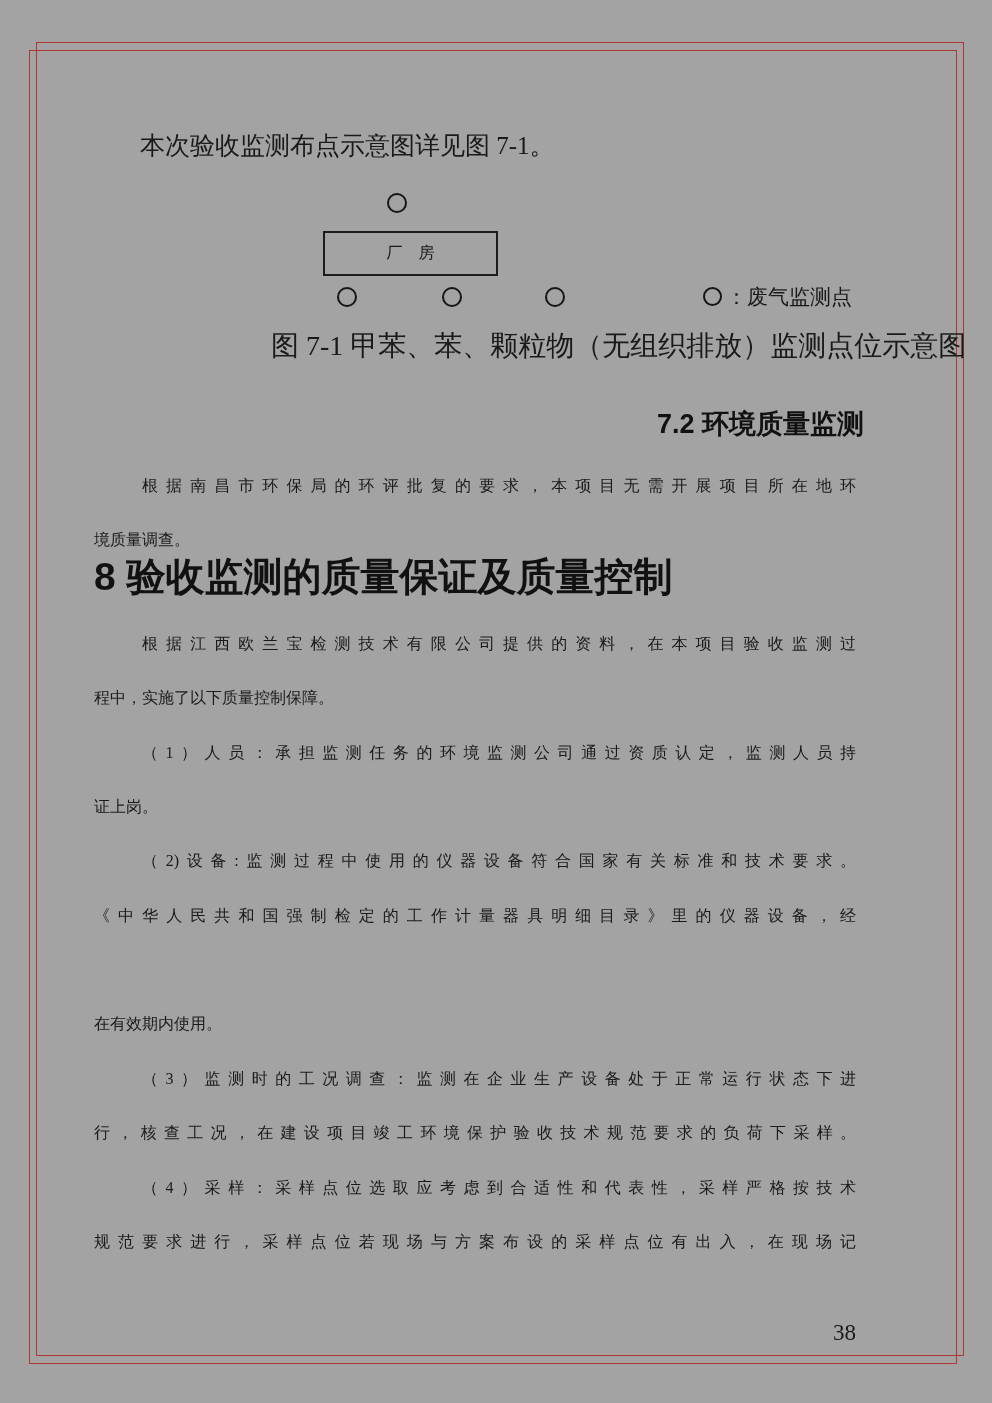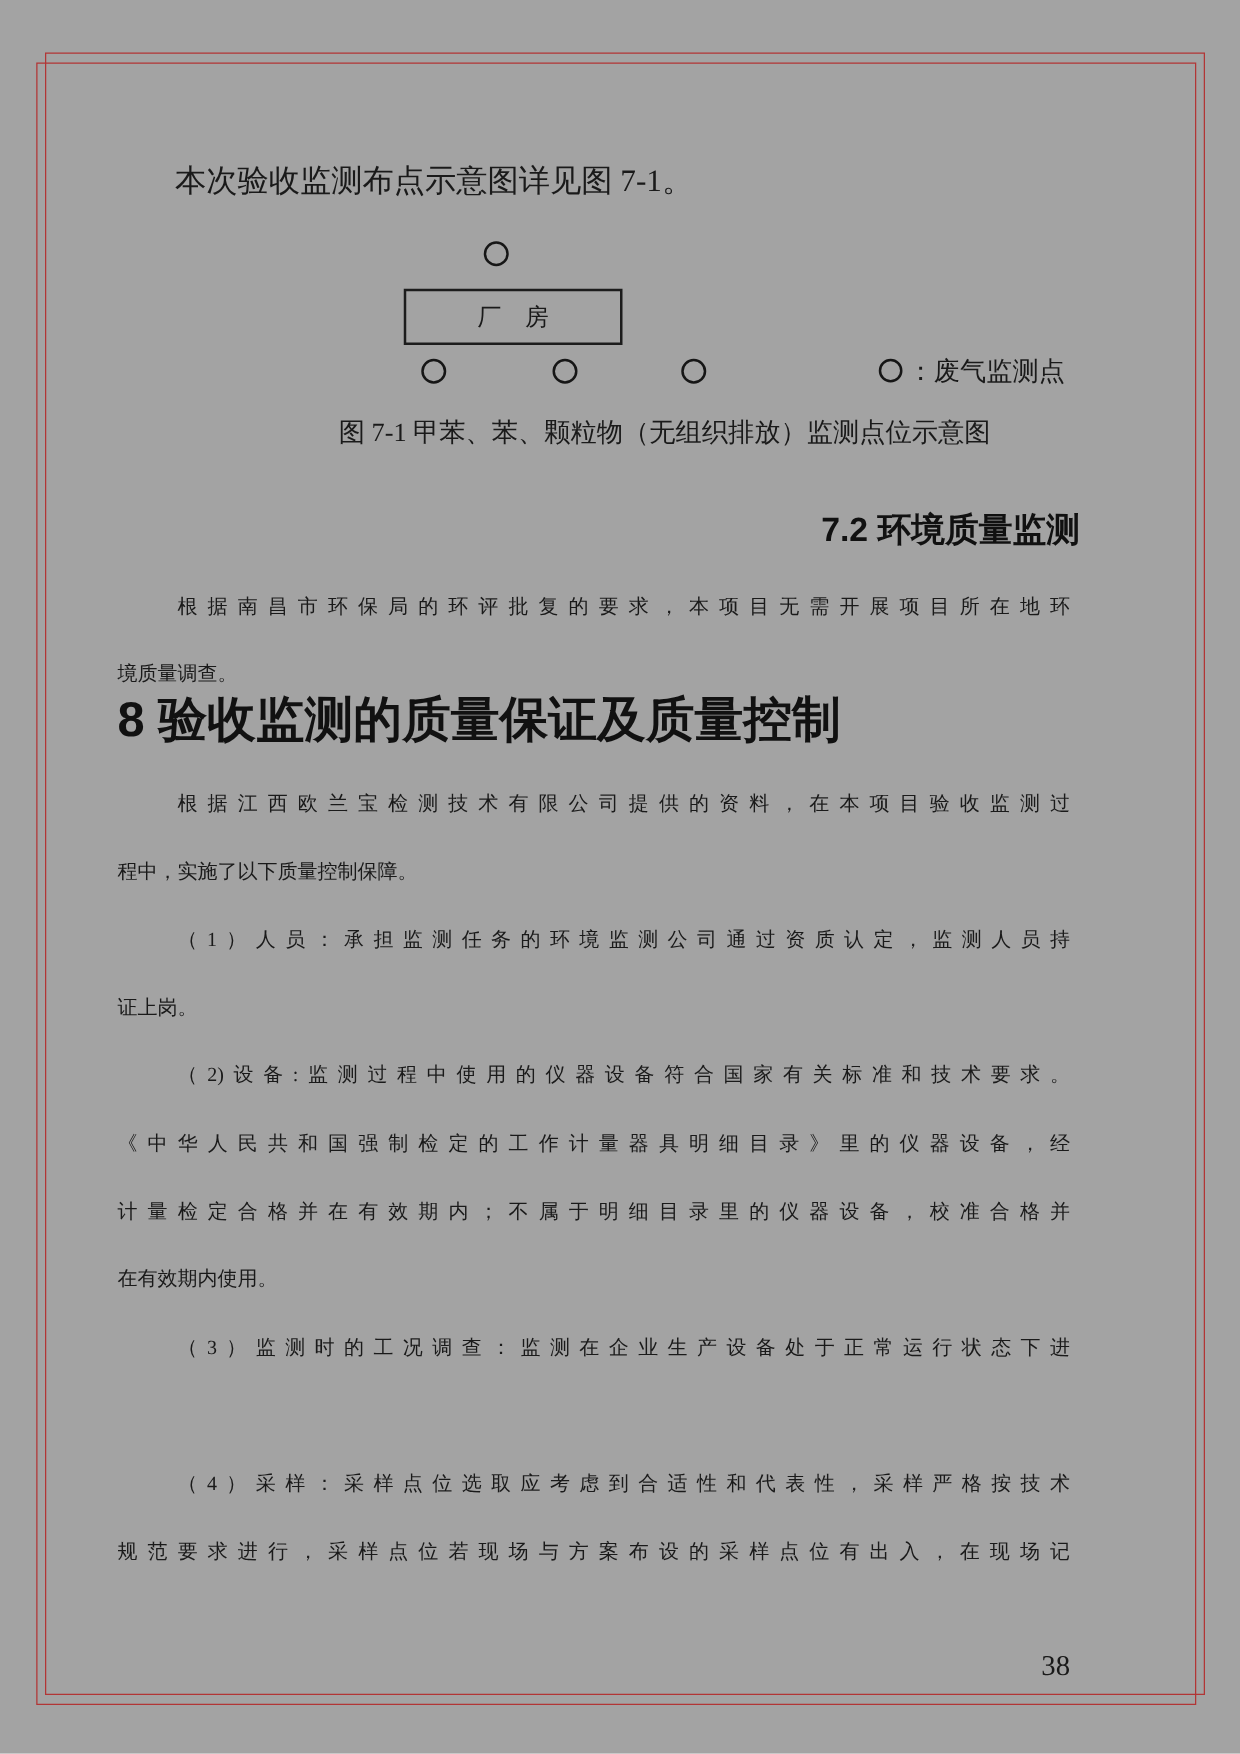--- a/index.html
+++ b/index.html
@@ -53,33 +53,33 @@
   .c-b3     { left: 545px; top: 287px; }
   .c-legend { left: 703px; top: 287px; width: 19px; height: 19px; }
 
   .factory-box {
     position: absolute;
     left: 323px; top: 231px;
     width: 175px; height: 45px;
     border: 2px solid #1c1c1c;
     box-sizing: border-box;
     display: flex; align-items: center; justify-content: center;
-    font-size: 19px;
+    font-size: 16px;
   }
   .legend-text {
     position: absolute;
     left: 726px; top: 284px;
     font-size: 21px; line-height: 26px;
     white-space: nowrap;
     text-align: right;
   }
   .caption {
     position: absolute;
     left: 271px; top: 333px;
-    font-size: 21px; line-height: 26px;
+    font-size: 28px; line-height: 26px;
     white-space: nowrap;
   }
 
   .heading {
     position: absolute;
     left: 94px; width: 770px;
     font-family: "Liberation Sans", "DejaVu Sans", sans-serif;
     font-weight: bold;
     color: #111111;
     white-space: nowrap;
@@ -126,23 +126,23 @@
   <h2 class="heading h8">8 验收监测的质量保证及质量控制</h2>
 
   <div class="bl" style="top:683px">程中，实施了以下质量控制保障。</div>
   <div class="bl j ind" style="top:629px">根据江西欧兰宝检测技术有限公司提供的资料，在本项目验收监测过</div>
 
   <div class="bl j ind" style="top:738px">（1）人员：承担监测任务的环境监测公司通过资质认定，监测人员持</div>
   <div class="bl" style="top:792px">证上岗。</div>
 
   <div class="bl j ind" style="top:846px">（2)设备:监测过程中使用的仪器设备符合国家有关标准和技术要求。</div>
   <div class="bl j" style="top:901px">《中华人民共和国强制检定的工作计量器具明细目录》里的仪器设备，经</div>
-  <div class="bl j" style="top:955px">计量检定合格并在有效期内；不属于明细目录里的仪器设备，校准合格并</div>
   <div class="bl" style="top:1009px">在有效期内使用。</div>
 
   <div class="bl j ind" style="top:1064px">（3）监测时的工况调查：监测在企业生产设备处于正常运行状态下进</div>
+  <div class="bl j" style="top:1118px">行，核查工况，在建设项目竣工环境保护验收技术规范要求的负荷下采样。</div>
 
   <div class="bl j ind" style="top:1173px">（4）采样：采样点位选取应考虑到合适性和代表性，采样严格按技术</div>
   <div class="bl j" style="top:1227px">规范要求进行，采样点位若现场与方案布设的采样点位有出入，在现场记</div>
 
   <div class="page-number">38</div>
 
 </div>
 
 </body></html>

